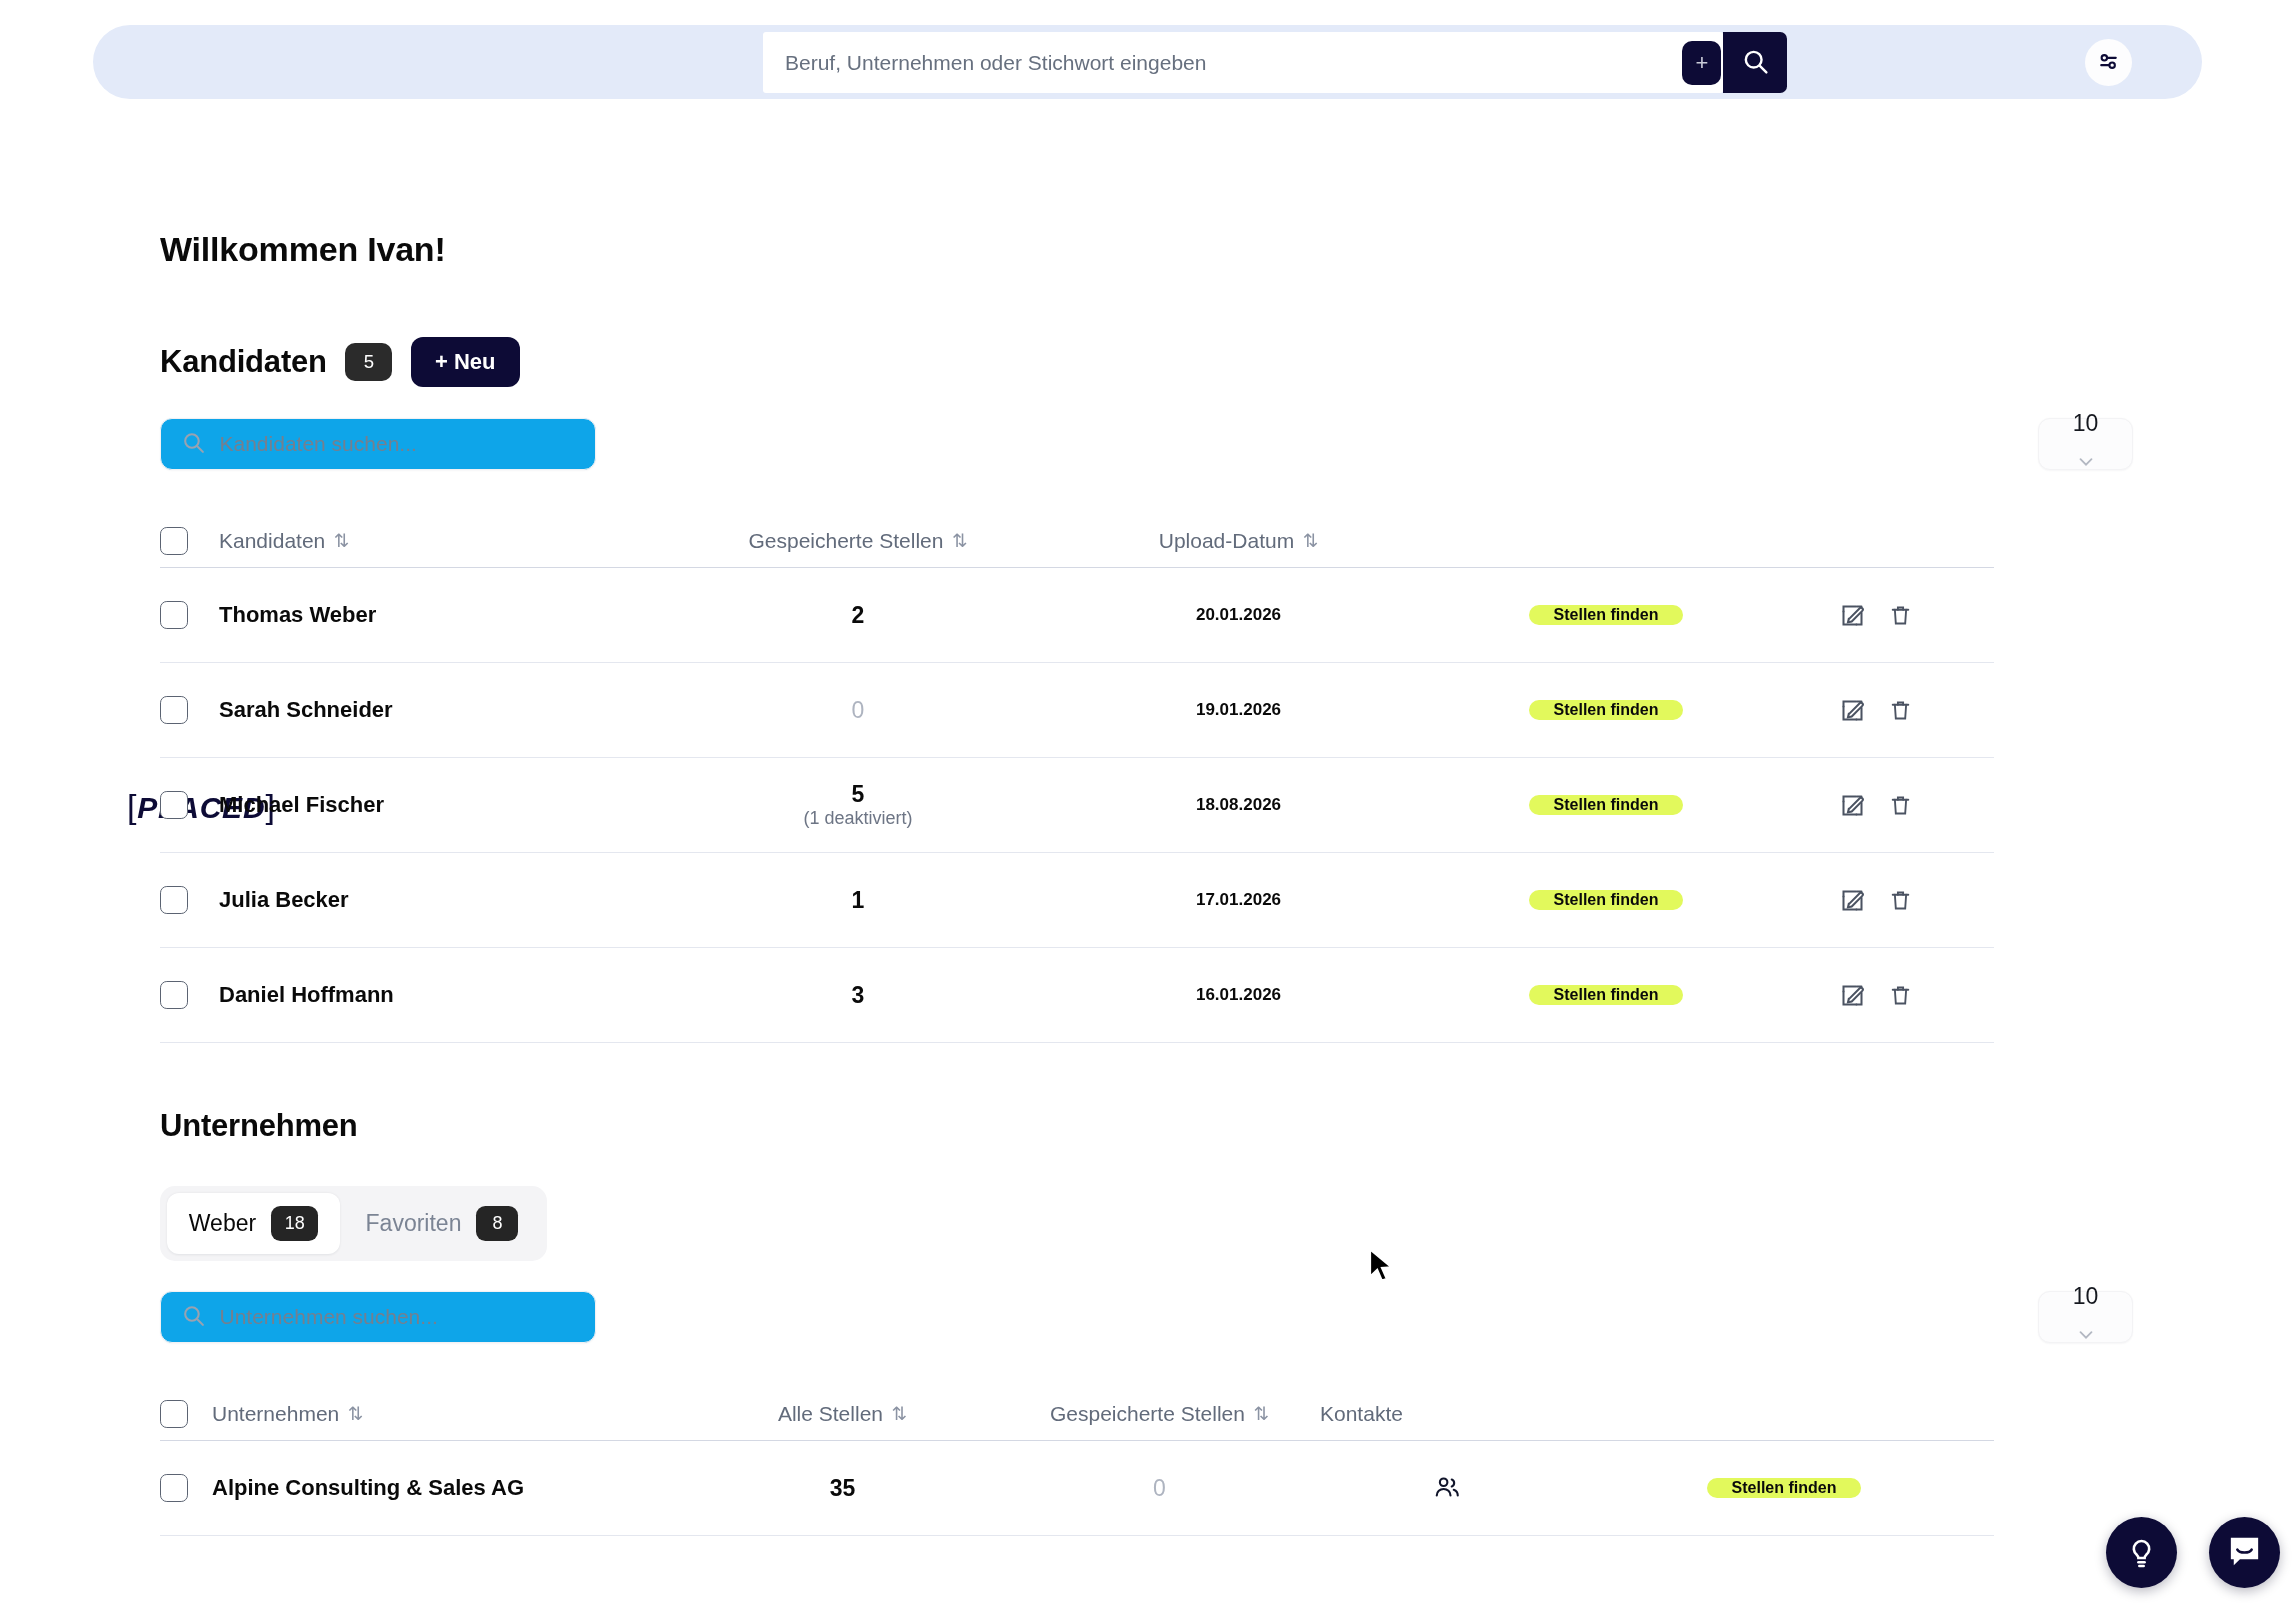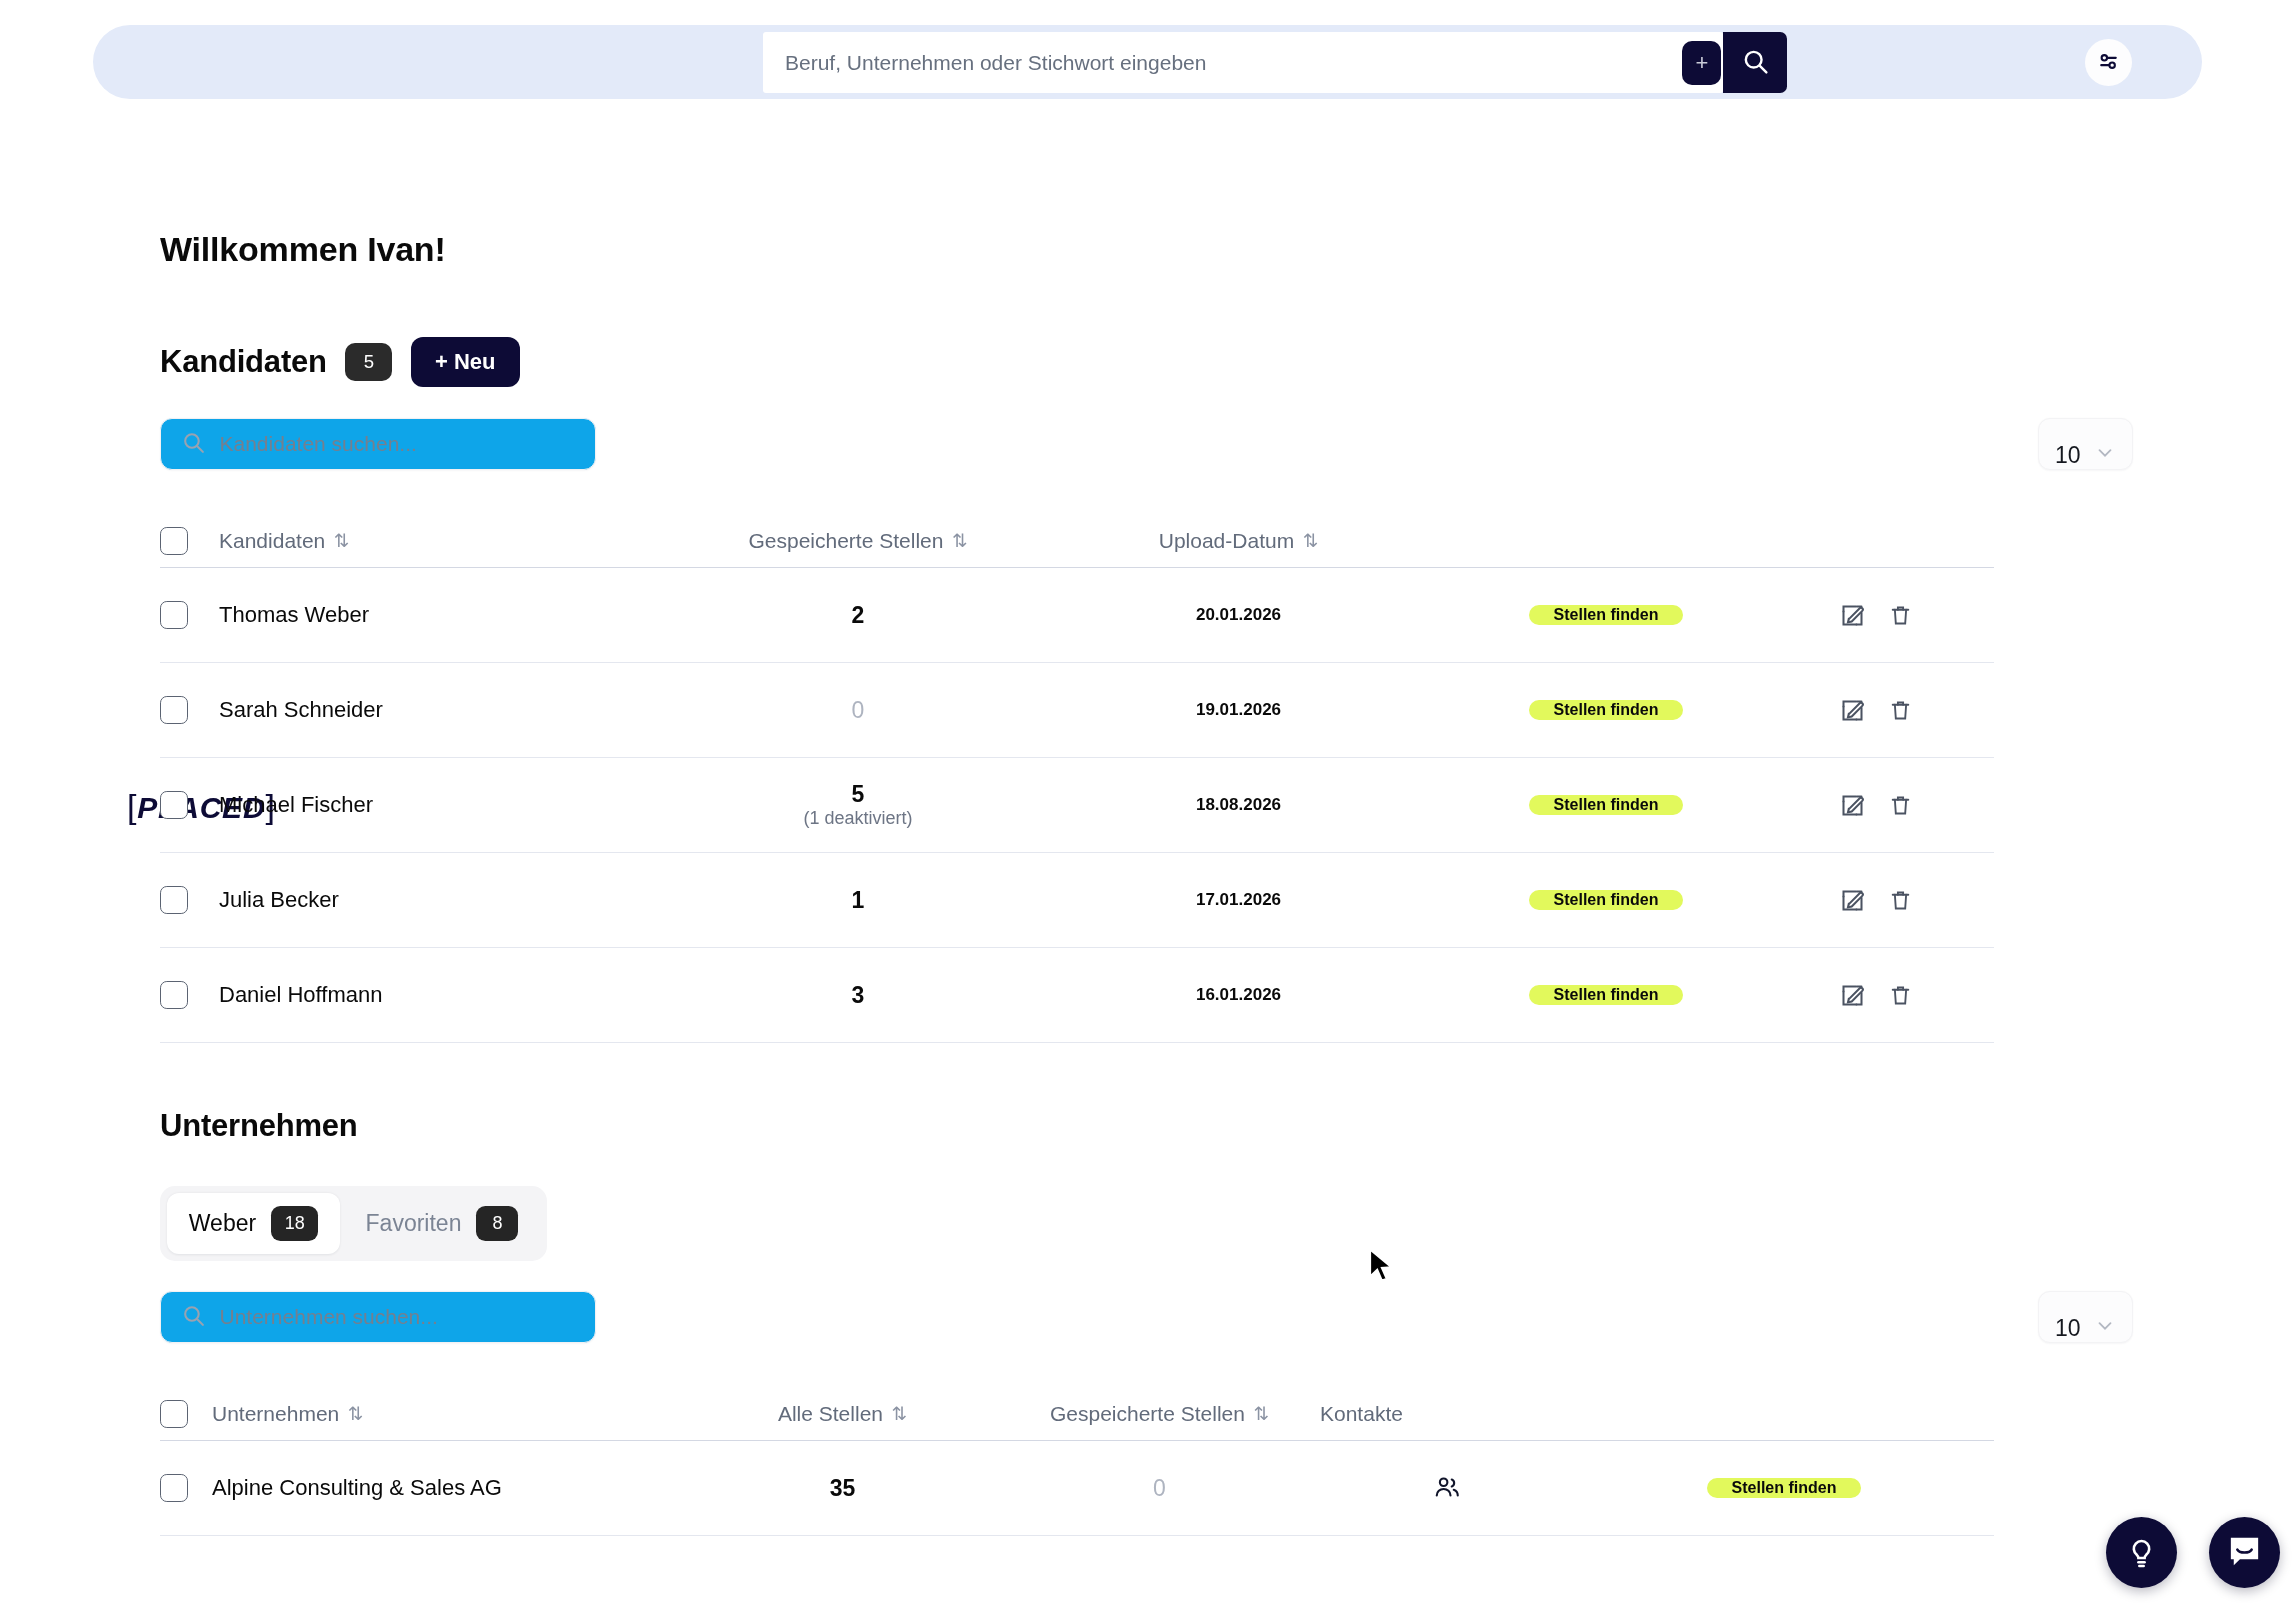--- a/index.html
+++ b/index.html
@@ -102,23 +102,24 @@
     border: none; outline: none; background: transparent;
     font-size: 21px; color: #2b3342; flex: 1;
     font-family: "Liberation Sans", sans-serif;
   }
   .tablesearch input::placeholder { color: #767f8e; }
 
   .pagesize {
     position: absolute; width: 95px; height: 52px;
     background: #fcfcfd; border: 0.8px solid #f3f3f5;
     border-radius: 12px;
-    display: flex; align-items: flex-end; justify-content: center; gap: 13.5px;
+    display: flex; align-items: center; justify-content: center; gap: 13.5px;
     cursor: pointer;
     box-shadow: 0 0.8px 1.7px rgba(16,24,40,.04);
+    flex-direction: column;
   }
   .pagesize span { font-size: 23px; color: #15181f; }
 
   
   .table { position: absolute; left: 160px; width: 1834px; }
   .thead {
     display: flex; align-items: center;
     height: 54px;
     border-bottom: 1.7px solid #d4d8e3;
   }
@@ -132,21 +133,21 @@
     display: flex; align-items: center;
     height: 95px;
     border-bottom: 1.7px solid #e4e7ef;
   }
   .cb {
     width: 28px; height: 28px;
     border: 1.7px solid #5b6372;
     border-radius: 6.8px;
     background: #fff; cursor: pointer; flex: none;
   }
-  .cell-name { font-size: 22px; font-weight: 400; color: #0a0a0a; text-align: right; }
+  .cell-name { font-size: 22px; font-weight: 700; color: #0a0a0a; text-align: right; }
   .cell-num { font-size: 23px; font-weight: 700; color: #0a0a0a; text-align: center; }
   .cell-num.zero { font-weight: 400; color: #aeb4c0; }
   .cell-sub { font-size: 18px; color: #6d7585; text-align: center; }
   .cell-date { font-size: 17px; font-weight: 700; color: #0a0a0a; text-align: center; }
   .pill-find {
     background: #e2f95c; color: #0a0a0a;
     font-size: 16px; font-weight: 700;
     border: none; border-radius: 845px;
     padding: 1px 25px; cursor: pointer; white-space: nowrap;
     font-family: "Liberation Sans", sans-serif;

